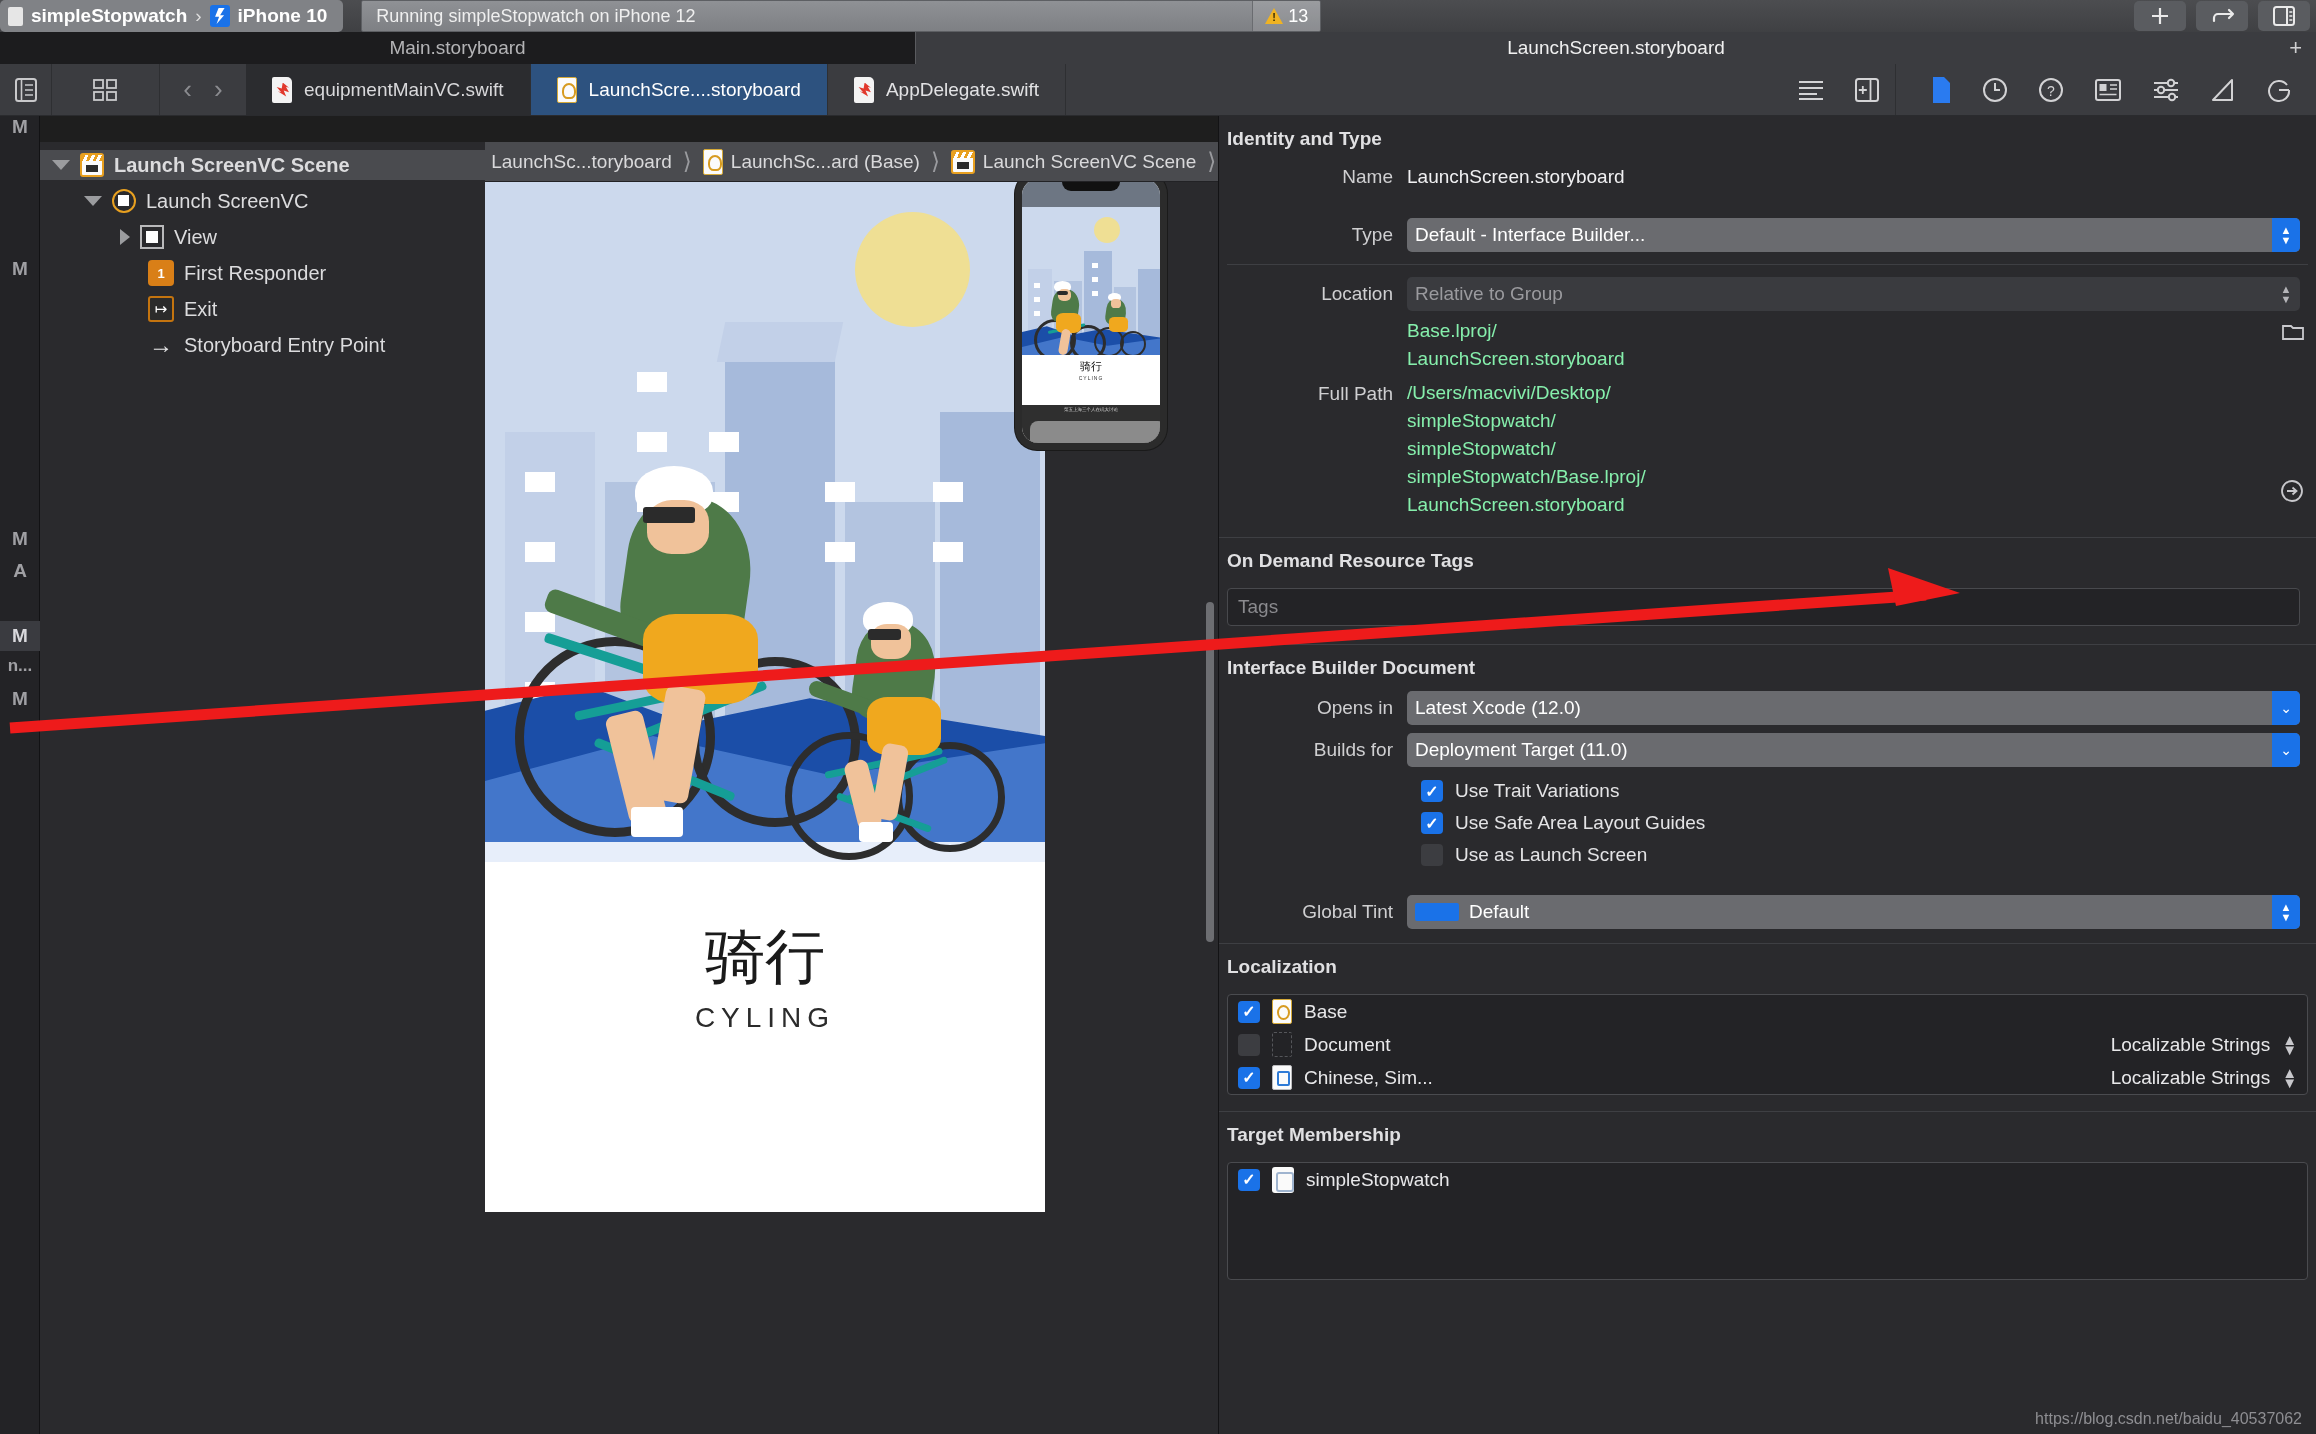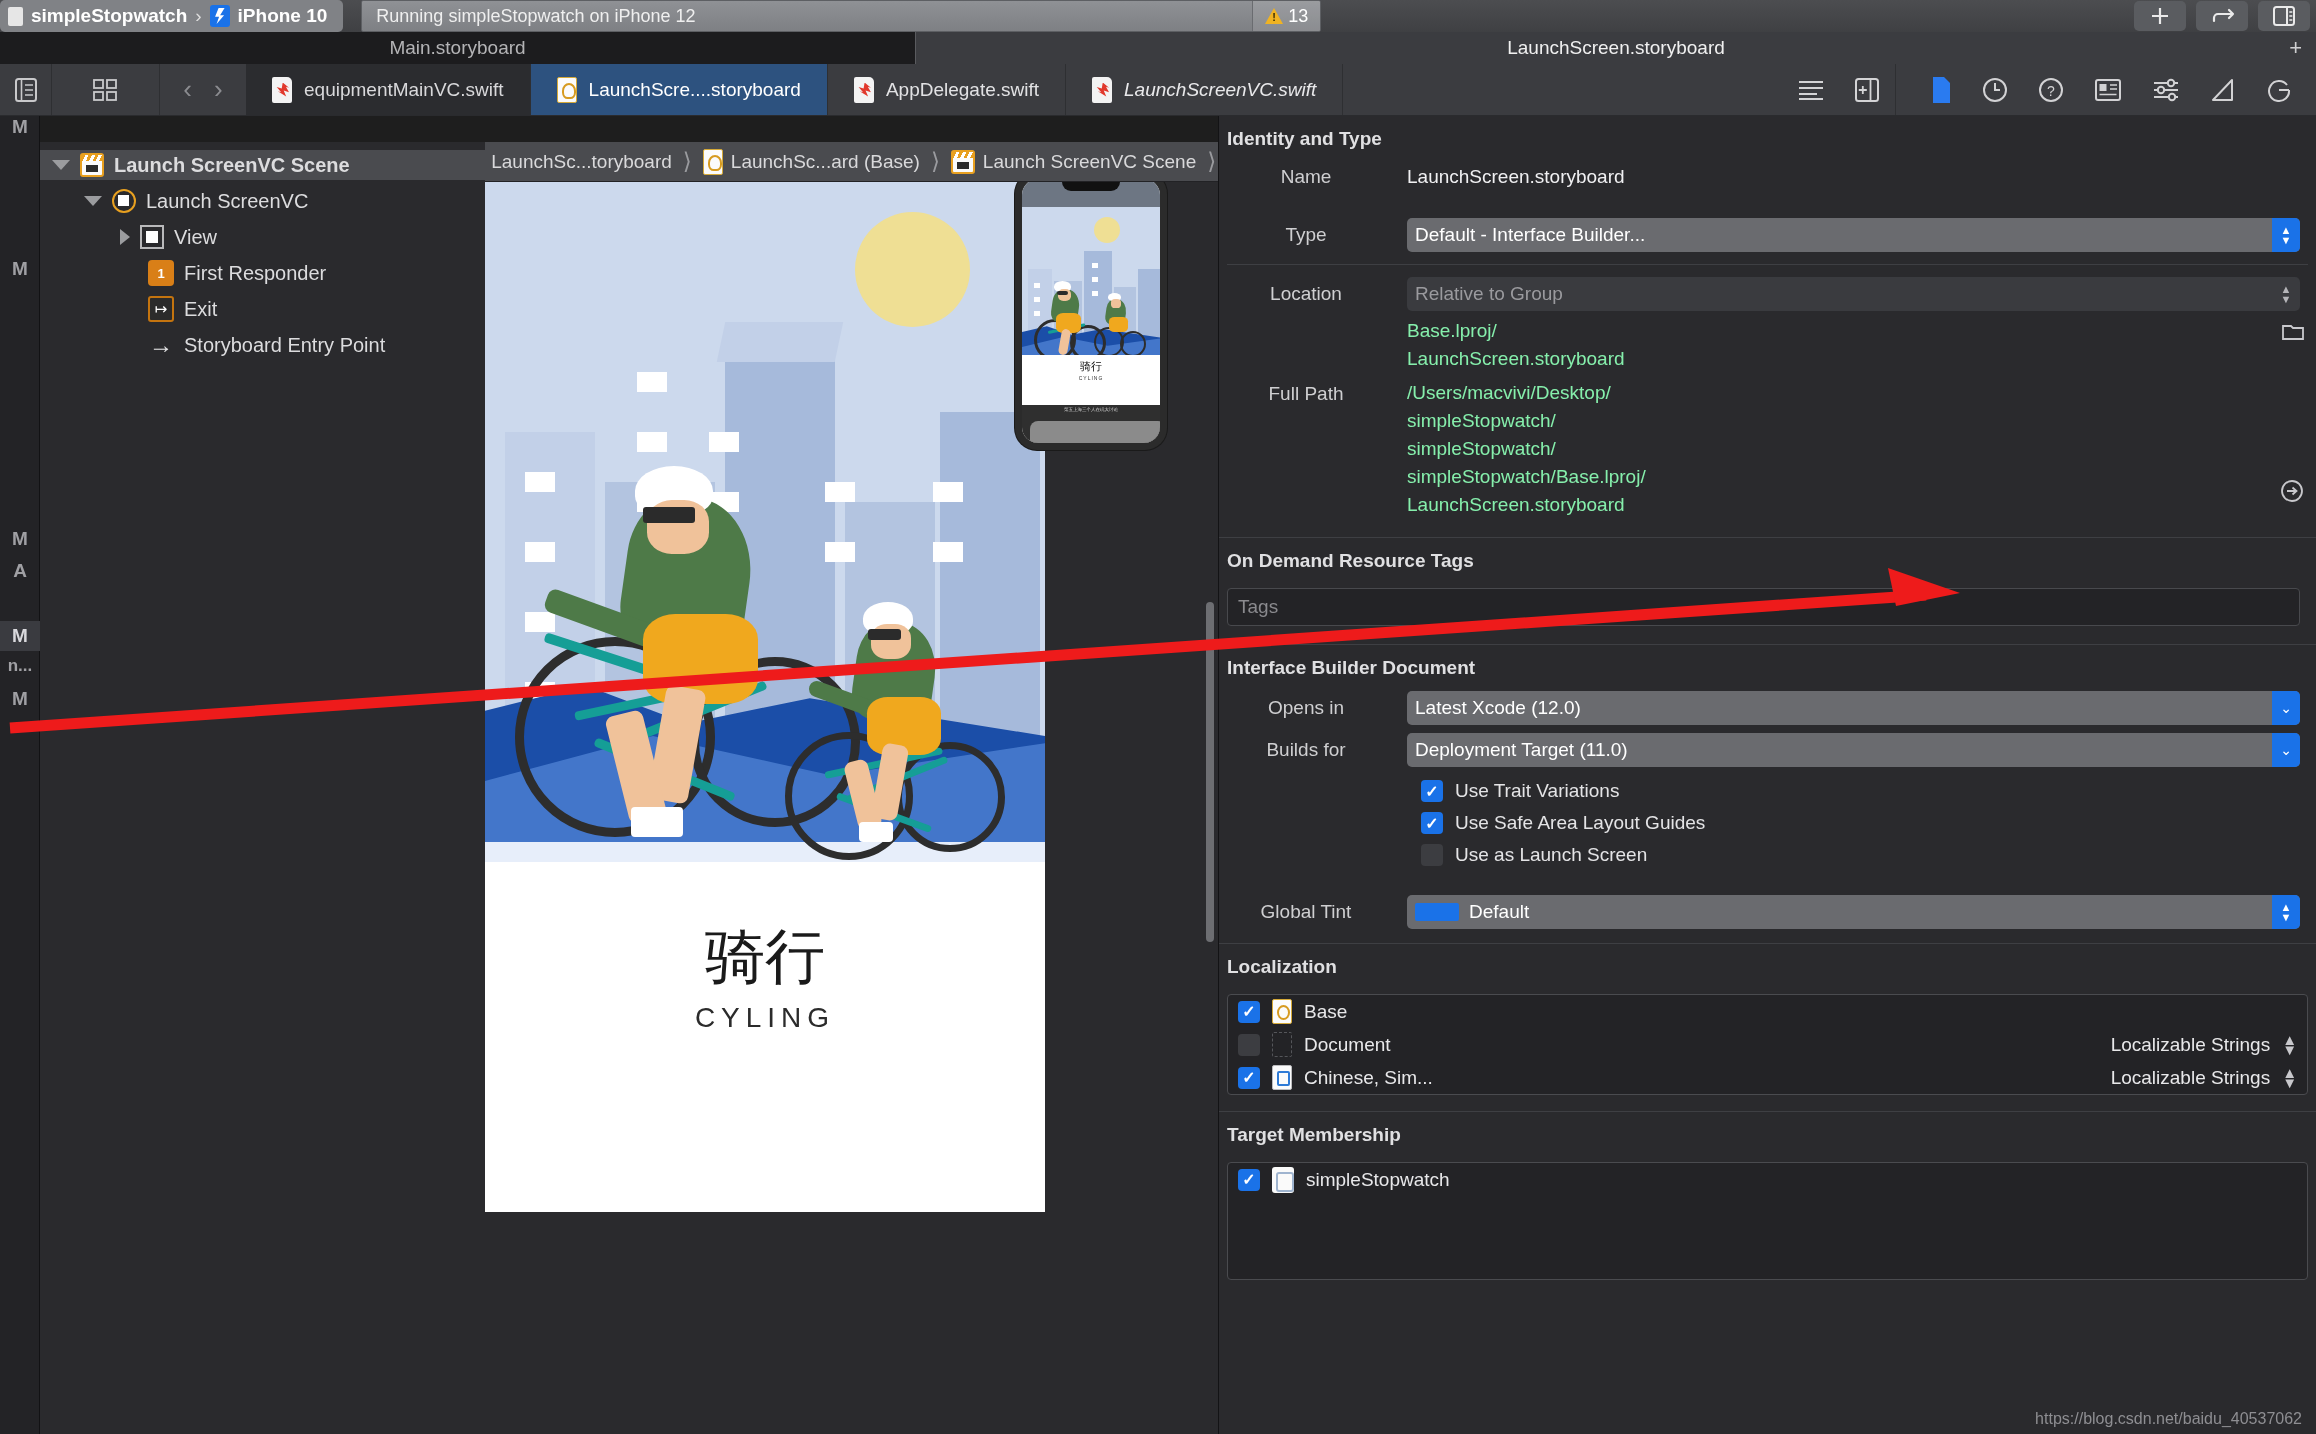--- a/index.html
+++ b/index.html
@@ -300,21 +300,21 @@
   .inspector {
     position: absolute; left: 1218px; top: 116px; width: 1098px; height: 1318px;
     background: #2a2a2d; border-left: 1px solid #131315;
     overflow: hidden;
   }
   .insp-section-title {
     font-size: 19px; font-weight: bold; color: #e0e0e2;
     padding: 12px 0 10px 8px;
   }
   .insp-row { display:flex; align-items:center; min-height:34px; font-size:19px; color:#d8d8da; }
-  .insp-label { width: 188px; text-align: center; padding-right: 14px; color:#cfcfd1; flex:none; }
+  .insp-label { width: 188px; text-align: right; padding-right: 14px; color:#cfcfd1; flex:none; }
   .insp-value { color:#f0f0f2; }
   .insp-divider { height:1px; background:#3e3f43; margin: 12px 8px; }
   .sect-divider { height:1px; background:#3e3f43; }
   .popup {
     flex: 1; height: 34px; background: #6a6b6f; border-radius: 5px;
     display: flex; align-items: center; padding: 0 8px; color: #ffffff;
     position: relative; margin-right: 16px; font-size: 19px;
   }
   .popup .stepper {
     position:absolute; right:0; top:0; width:28px; height:34px;
@@ -444,24 +444,20 @@
       <span class="swift-icon"></span>
       <span>equipmentMainVC.swift</span>
     </div>
     <div class="file-tab active">
       <span class="sb-icon"></span>
       <span>LaunchScre....storyboard</span>
     </div>
     <div class="file-tab plain">
       <span class="swift-icon"></span>
       <span>AppDelegate.swift</span>
-    </div>
-    <div class="file-tab plain italic">
-      <span class="swift-icon"></span>
-      <span>LaunchScreenVC.swift</span>
     </div>
 
     <div class="tabbar-right">
       <div class="ed-opt">
         <svg width="30" height="24" viewBox="0 0 30 24">
             <path d="M3 4h24M3 10h24M3 16h18M3 21h24" stroke="#d4d4d6" stroke-width="2.2"></path>
           </svg>
       </div>
       <div class="ed-opt">
         <svg width="26" height="26" viewBox="0 0 26 26">

